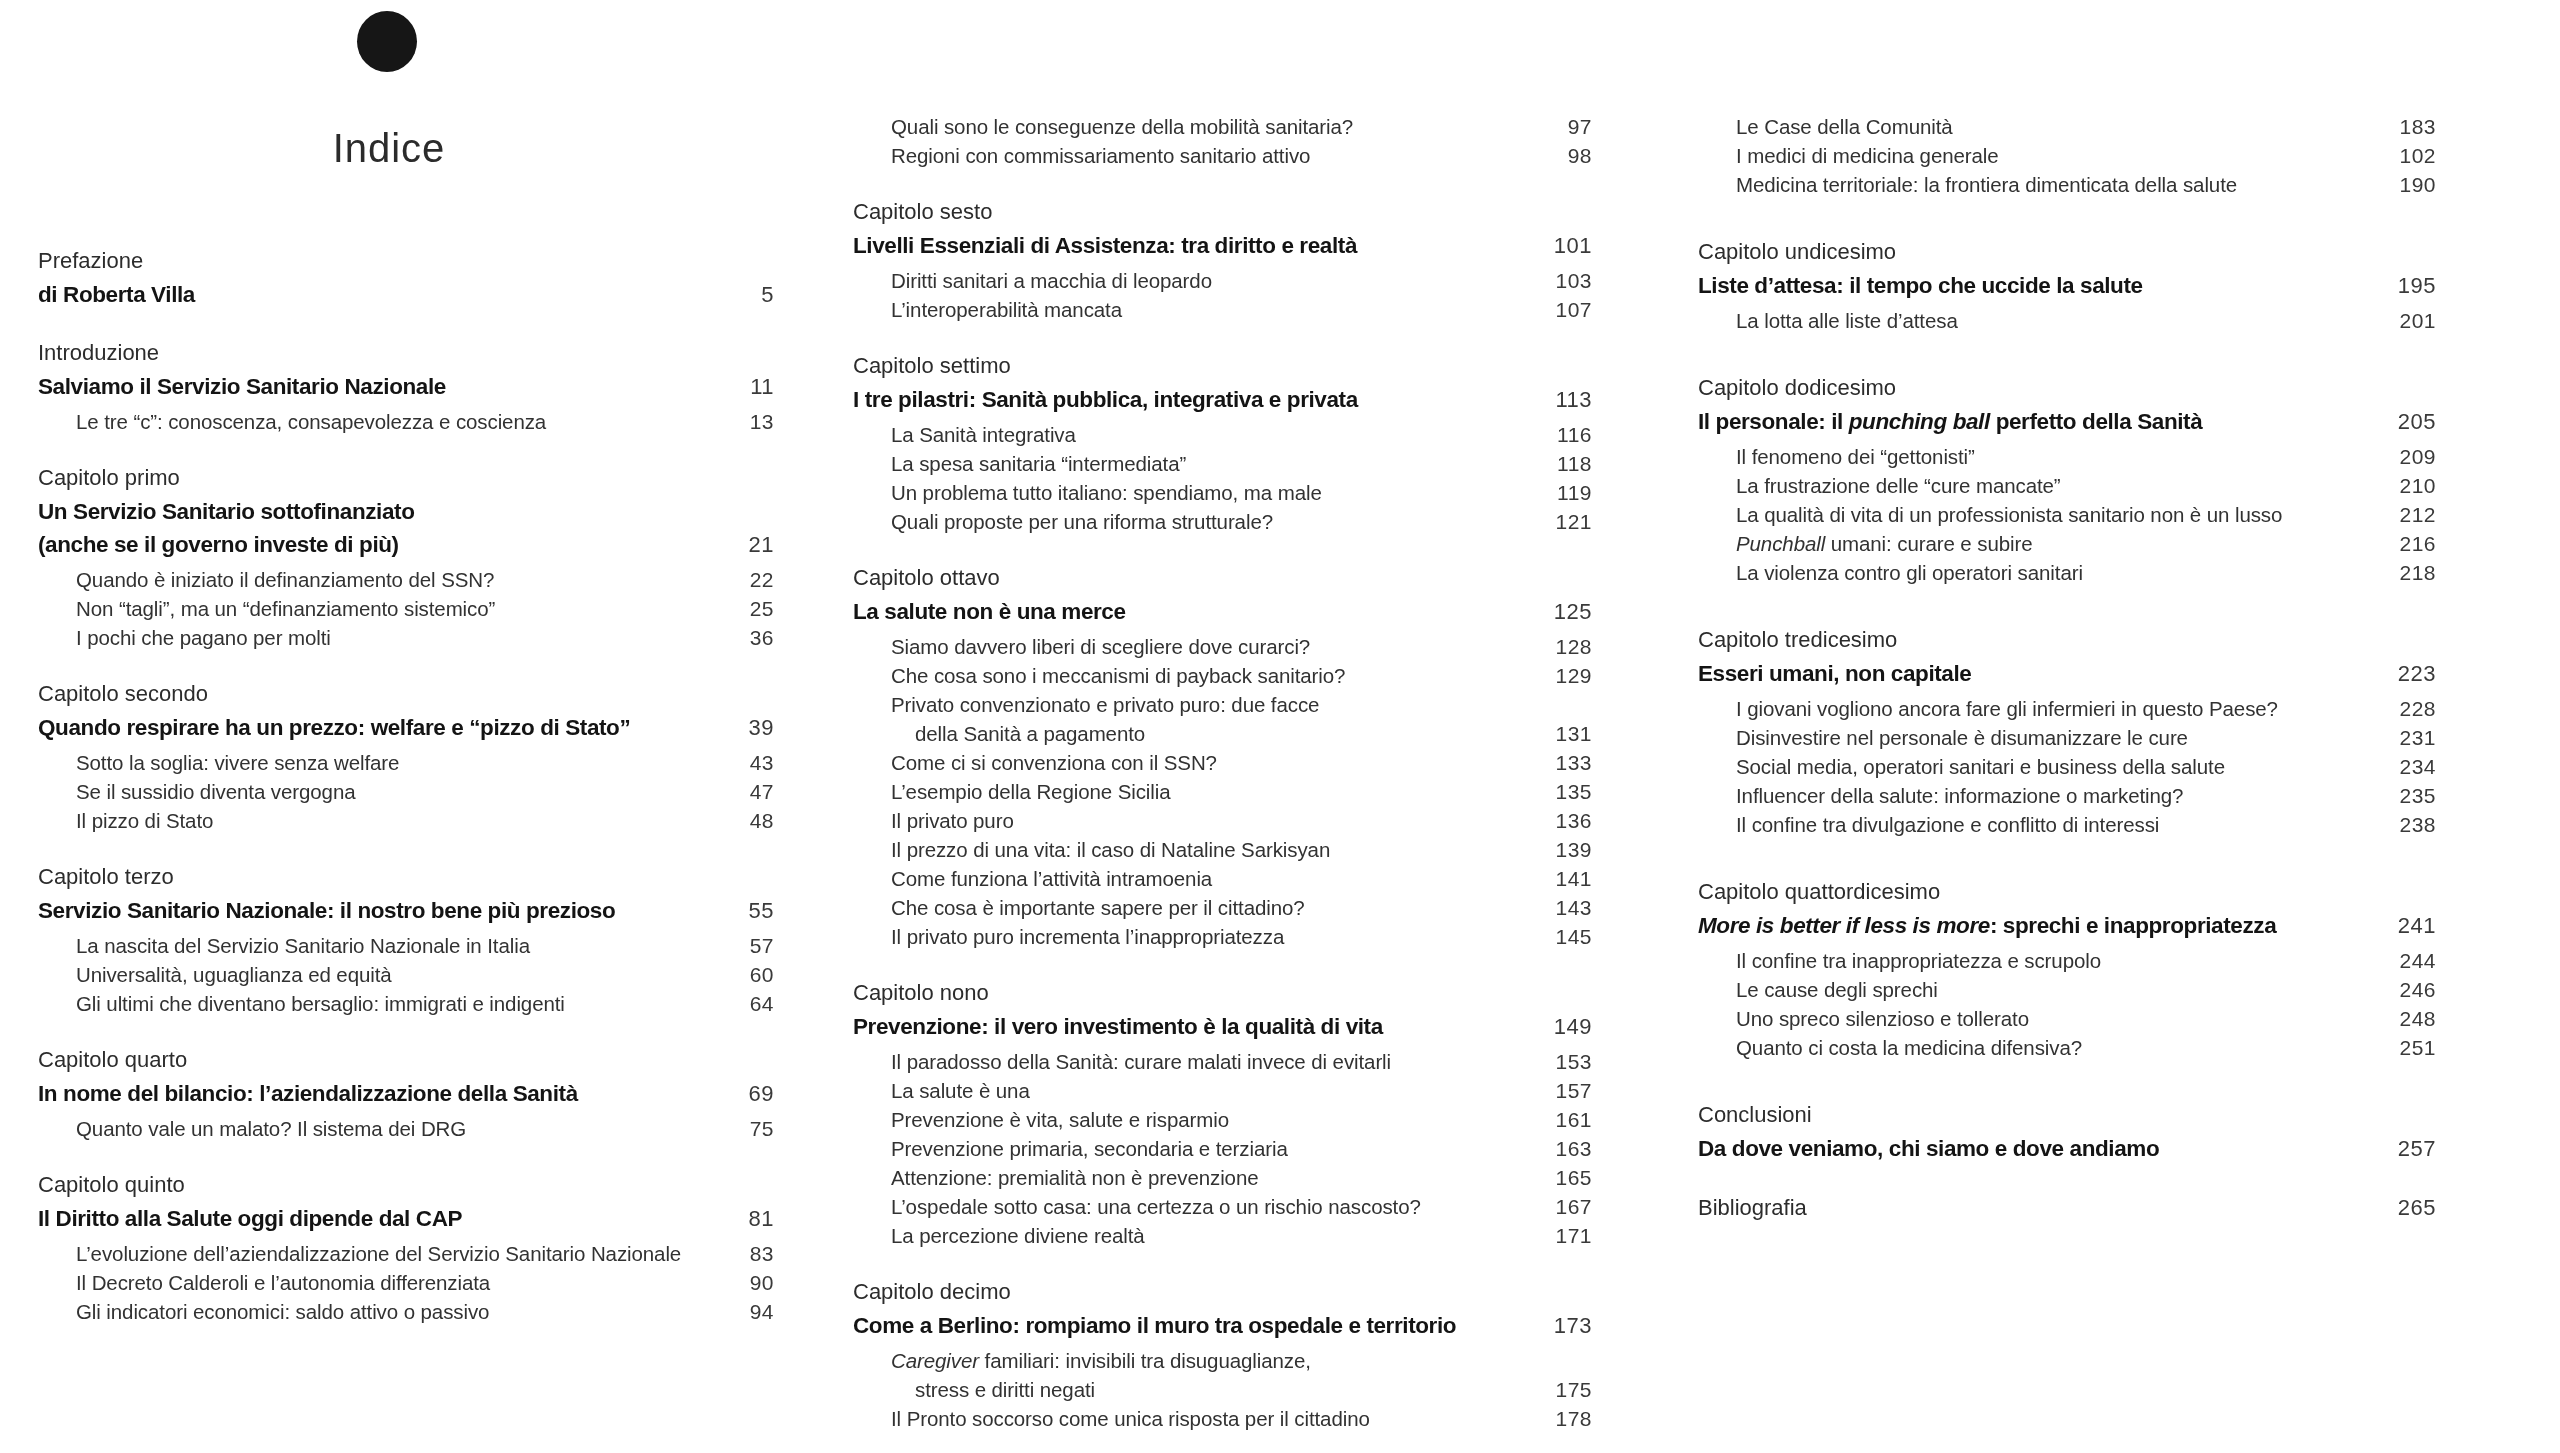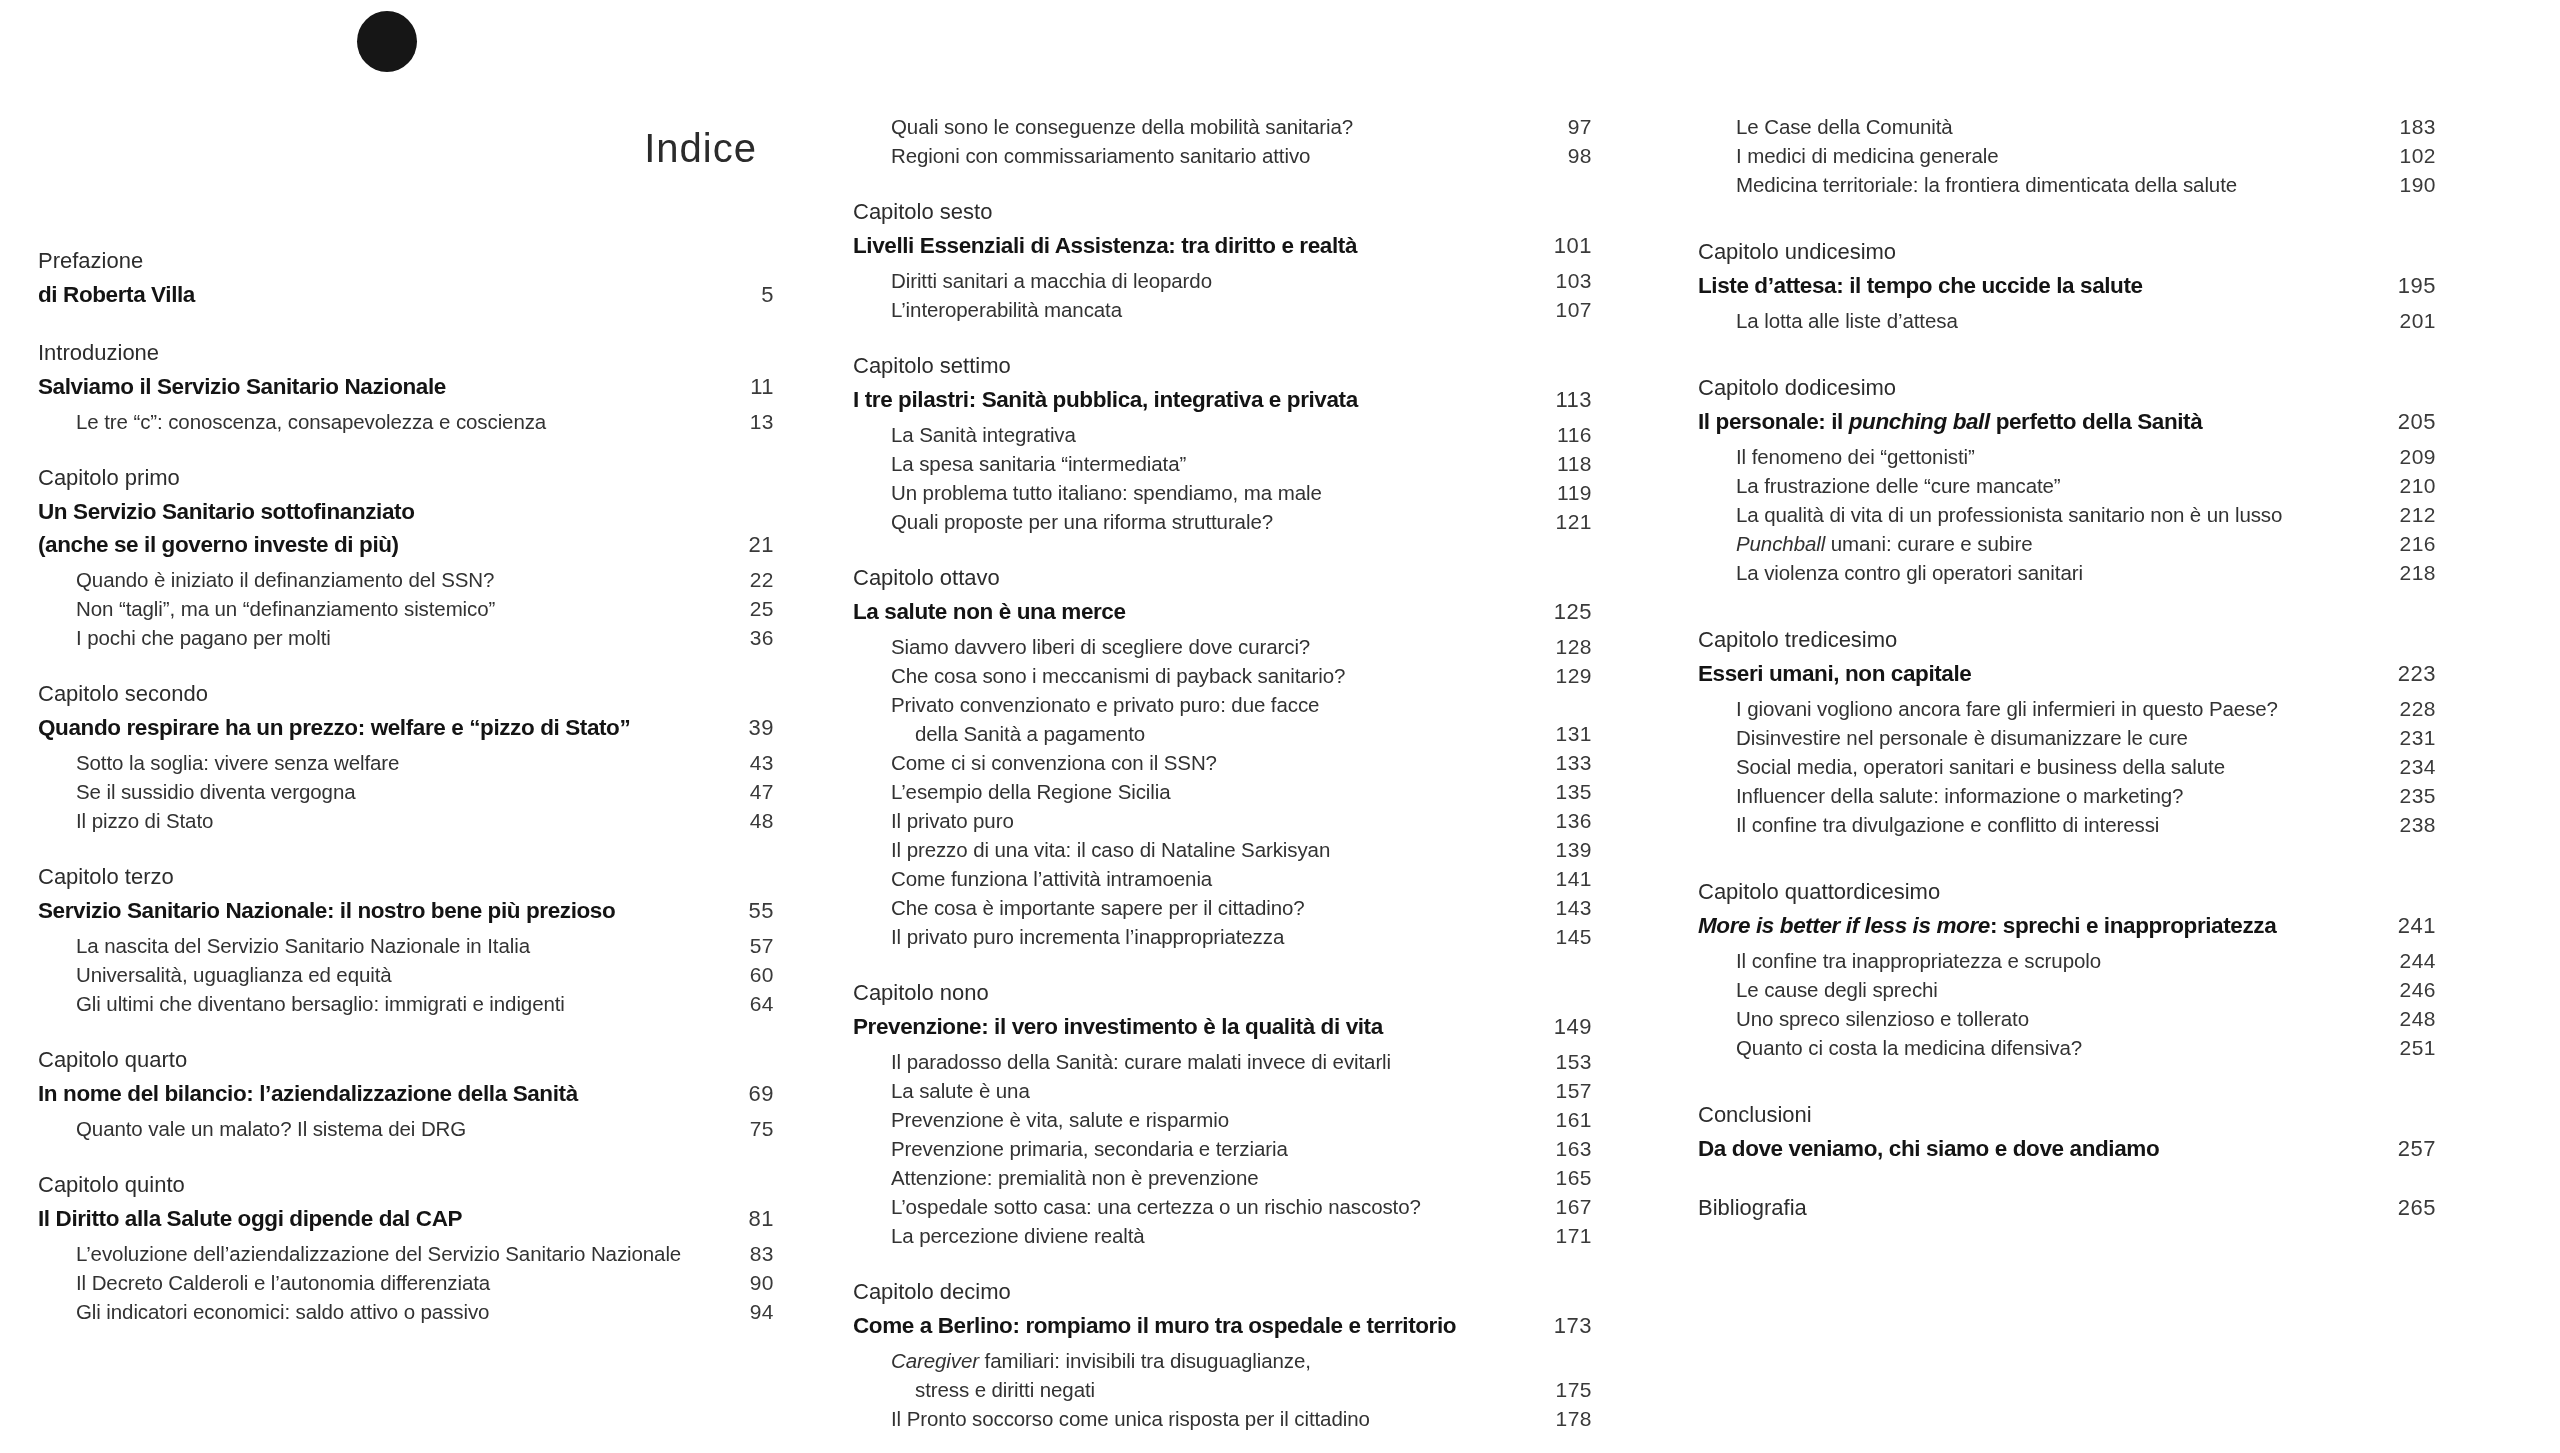--- a/index.html
+++ b/index.html
@@ -11,21 +11,21 @@
     color:#262626;
     overflow:hidden;
   }
   .dot{
     position:absolute;left:357px;top:11px;
     width:60px;height:61px;border-radius:50%;
     background:#161616;
   }
   .page-title{
     position:absolute;left:21px;top:126px;width:736px;
-    text-align:right;
+    text-align:center;
     font-size:40px;line-height:44px;font-weight:400;
     color:#2b2b2b;letter-spacing:1px;
   }
   .col{position:absolute;top:108px;}
   #col-0{left:38px;width:736px;top:244px;}
   #col-1{left:853px;width:739px;}
   #col-2{left:1698px;width:738px;}
 
   .section{margin-top:25px;}
   .col .section:first-child{margin-top:0;}

